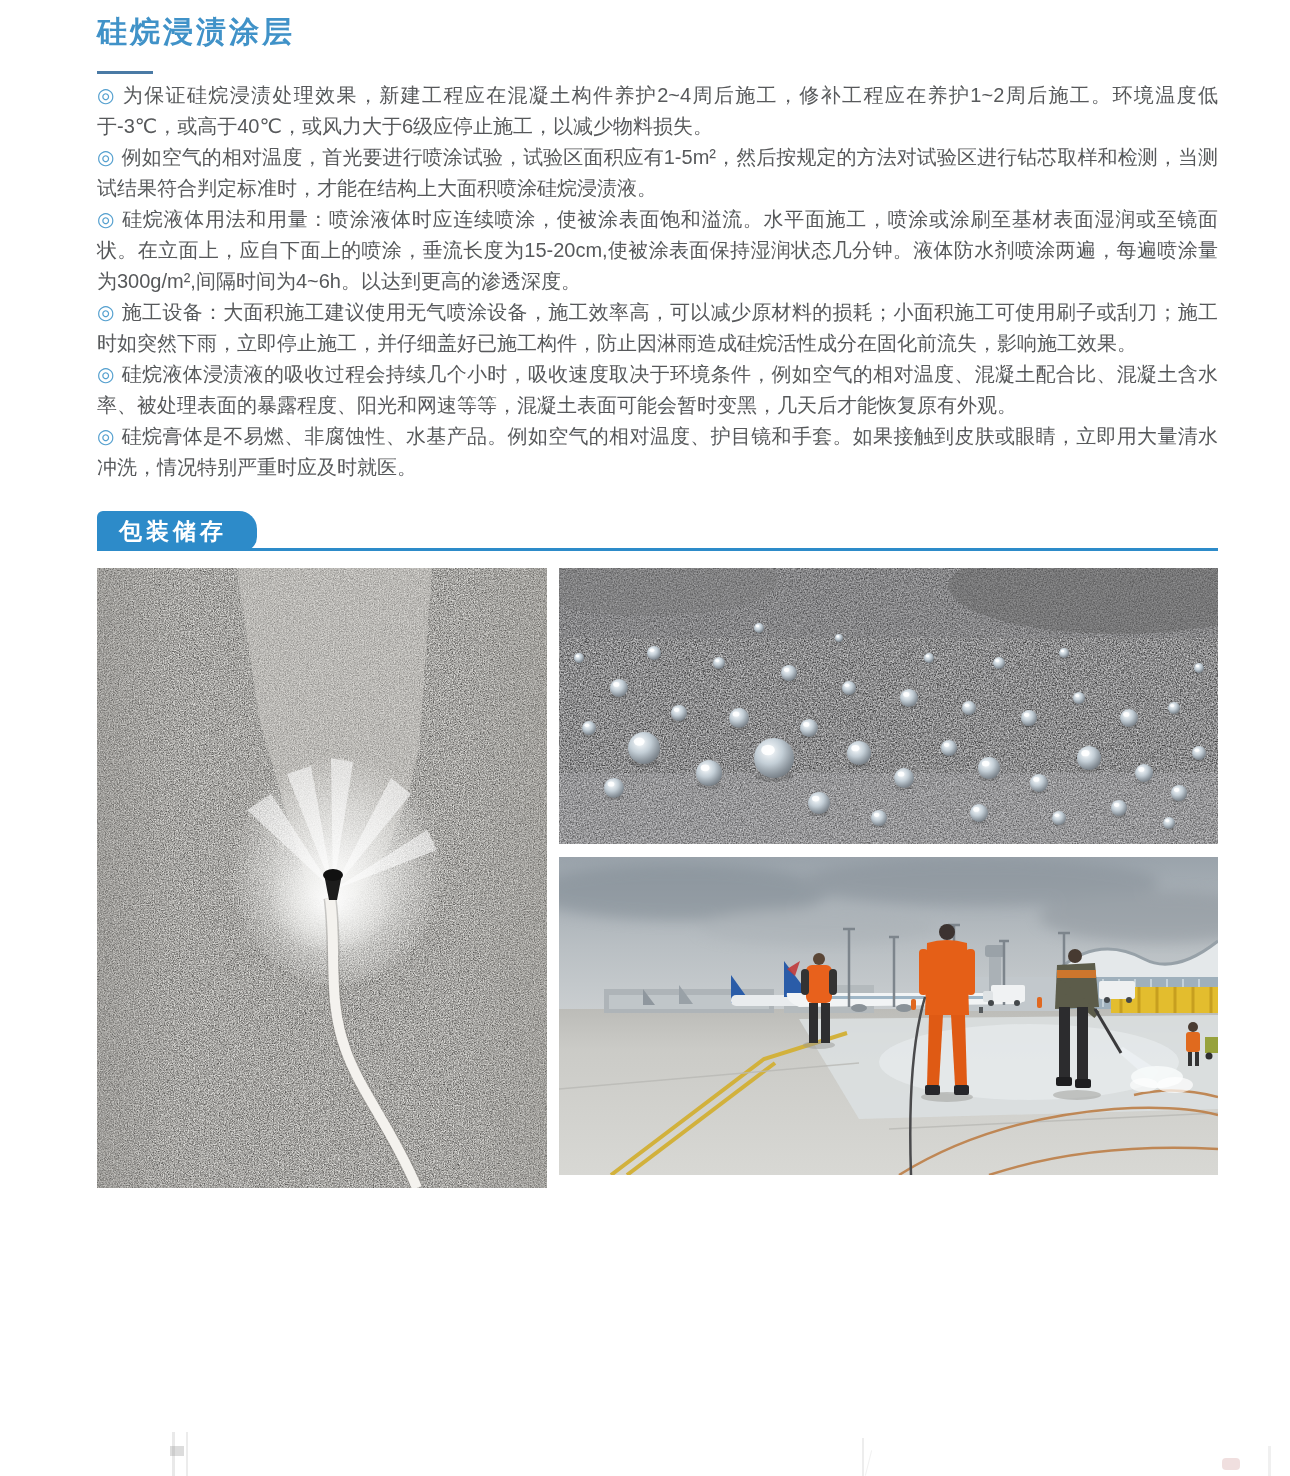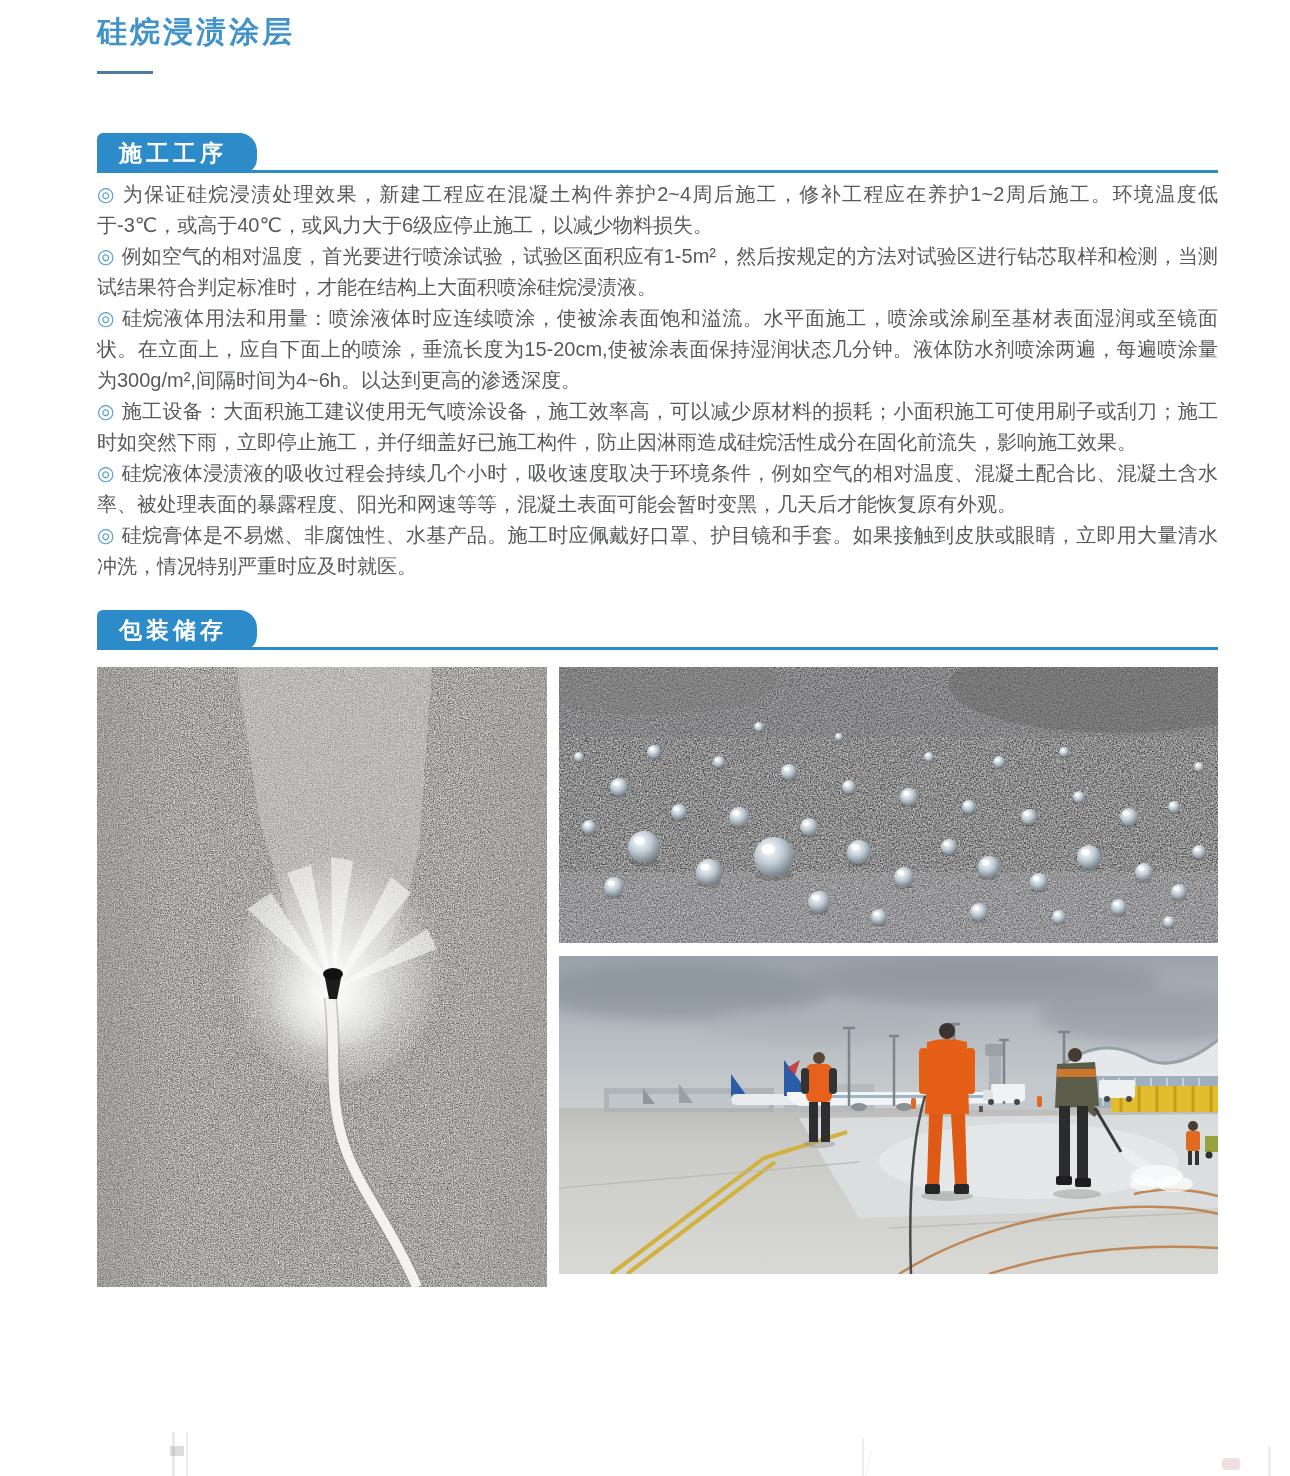--- a/index.html
+++ b/index.html
@@ -44,32 +44,27 @@
 </style>
 </head>
 <body>
 
 <div class="page">
 
   <h1 class="title">硅烷浸渍涂层</h1>
   <div class="title-underline"></div>
 
   <section>
-    <div class="sec-head-row">
-      <div class="sec-badge">
-        <span>施工工序</span>
-      </div>
-    </div>
     <div class="bullets">
       <p><span class="mk">◎</span><span>为保证硅烷浸渍处理效果，新建工程应在混凝土构件养护2~4周后施工，修补工程应在养护1~2周后施工。环境温度低于-3℃，或高于40℃，或风力大于6级应停止施工，以减少物料损失。</span></p>
       <p><span class="mk">◎</span><span>例如空气的相对温度，首光要进行喷涂试验，试验区面积应有1-5m²，然后按规定的方法对试验区进行钻芯取样和检测，当测试结果符合判定标准时，才能在结构上大面积喷涂硅烷浸渍液。</span></p>
       <p><span class="mk">◎</span><span>硅烷液体用法和用量：喷涂液体时应连续喷涂，使被涂表面饱和溢流。水平面施工，喷涂或涂刷至基材表面湿润或至镜面状。在立面上，应自下面上的喷涂，垂流长度为15-20cm,使被涂表面保持湿润状态几分钟。液体防水剂喷涂两遍，每遍喷涂量为300g/m²,间隔时间为4~6h。以达到更高的渗透深度。</span></p>
       <p><span class="mk">◎</span><span>施工设备：大面积施工建议使用无气喷涂设备，施工效率高，可以减少原材料的损耗；小面积施工可使用刷子或刮刀；施工时如突然下雨，立即停止施工，并仔细盖好已施工构件，防止因淋雨造成硅烷活性成分在固化前流失，影响施工效果。</span></p>
       <p><span class="mk">◎</span><span>硅烷液体浸渍液的吸收过程会持续几个小时，吸收速度取决于环境条件，例如空气的相对温度、混凝土配合比、混凝土含水率、被处理表面的暴露程度、阳光和网速等等，混凝土表面可能会暂时变黑，几天后才能恢复原有外观。</span></p>
-      <p><span class="mk">◎</span><span>硅烷膏体是不易燃、非腐蚀性、水基产品。施工时应佩戴好口罩、护目镜和手套。如果接触到皮肤或眼睛，立即用大量清水冲洗，情况特别严重时应及时就医。</span></p>
+      <p><span class="mk">◎</span><span>硅烷膏体是不易燃、非腐蚀性、水基产品。例如空气的相对温度、护目镜和手套。如果接触到皮肤或眼睛，立即用大量清水冲洗，情况特别严重时应及时就医。</span></p>
     </div>
   </section>
 
   <section>
     <div class="sec-head-row second">
       <div class="sec-badge">
         <span>包装储存</span>
       </div>
     </div>
   </section>

